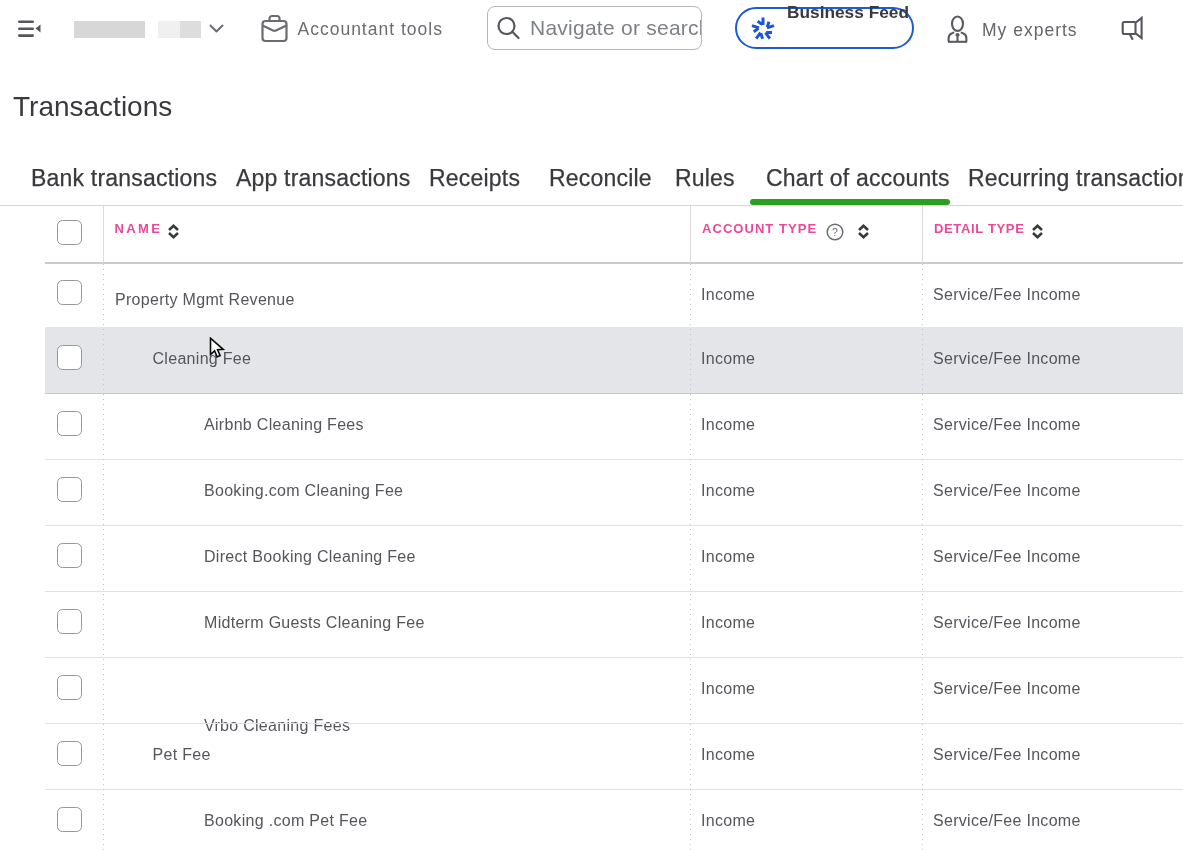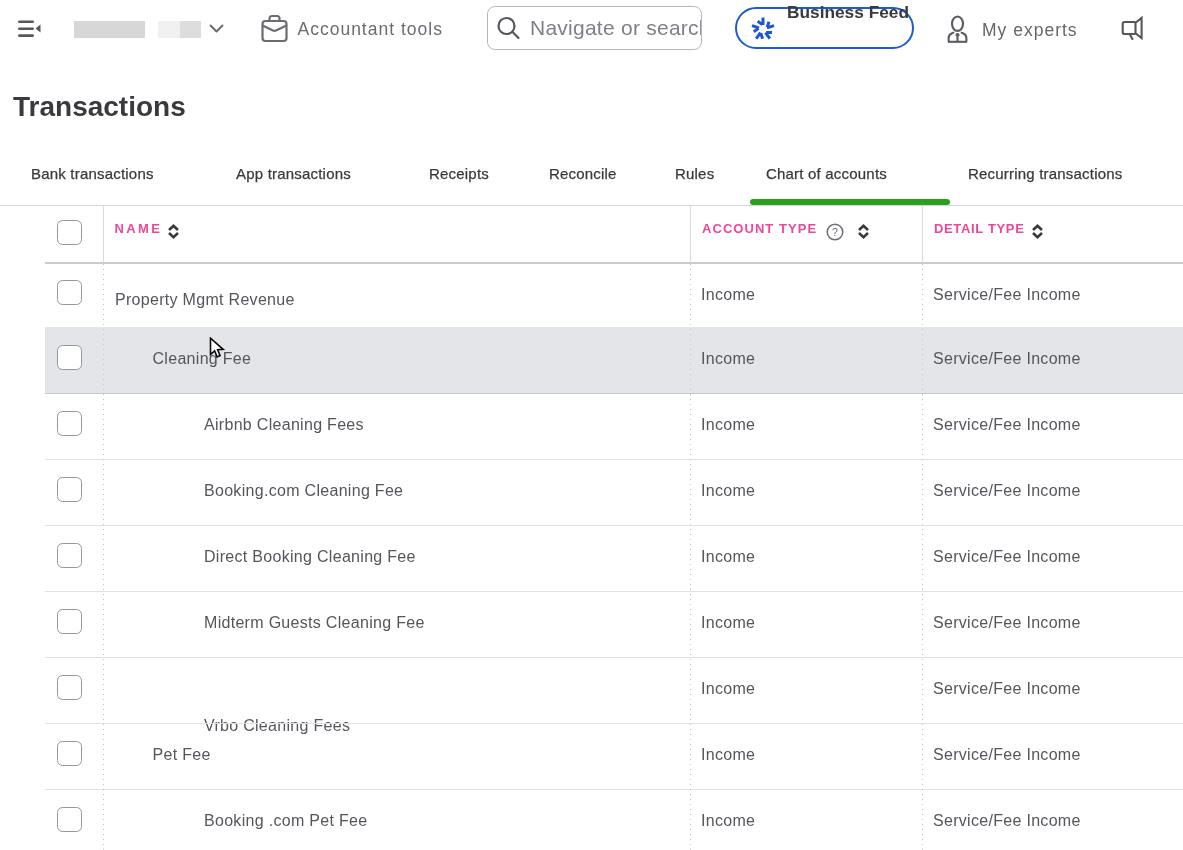--- a/index.html
+++ b/index.html
@@ -1,20 +1,20 @@
 <!DOCTYPE html>
 <html><head>
 <meta charset="utf-8">
 <style>
 * { margin:0; padding:0; box-sizing:border-box; }
 html,body { width:1183px; height:850px; background:#fff; font-family:"Liberation Sans", sans-serif; overflow:hidden; position:relative; }
 .abs { position:absolute; }
 .cb { position:absolute; width:25px; height:25px; border:1.3px solid #95979c; border-radius:5.5px; background:#fff; }
 .bt { position:absolute; display:flex; align-items:center; font-size:16px; letter-spacing:0.3px; color:#54565c; white-space:nowrap; }
-.tab { position:absolute; top:165px; font-size:15px; letter-spacing:0.2px; color:#393a3d; white-space:nowrap; -webkit-text-stroke:0.25px #393a3d; }
+.tab { position:absolute; top:165px; font-size:23px; letter-spacing:0.2px; color:#393a3d; white-space:nowrap; -webkit-text-stroke:0.25px #393a3d; }
 .hdr { position:absolute; font-size:13px; font-weight:bold; color:#ec4899; letter-spacing:1.05px; white-space:nowrap; }
 </style>
 </head>
 <body>
 
 <svg class="abs" style="left:17px;top:19px;" width="26" height="20" viewBox="0 0 26 20">
   <g fill="#55575c">
     <rect x="1" y="1.5" width="16" height="2.6" rx="1.3"></rect>
     <rect x="1" y="8.4" width="16" height="2.6" rx="1.3"></rect>
     <rect x="1" y="15.3" width="16" height="2.6" rx="1.3"></rect>
@@ -83,21 +83,21 @@
 <div class="abs" style="left:982px;top:21.5px;font-size:17.5px;letter-spacing:1px;color:#64666b;line-height:1;">My experts</div>
 
 <svg class="abs" style="left:1121px;top:16px;" width="24" height="26" viewBox="0 0 24 26">
   <g fill="none" stroke="#55575c" stroke-width="2.1">
     <path d="M 14.5 6 L 3.5 6 A 1.8 1.8 0 0 0 1.7 7.8 L 1.7 16.2 A 1.8 1.8 0 0 0 3.5 18 L 14.5 18"></path>
     <path d="M 14.5 6.8 L 20.6 1.9 L 20.6 22.1 L 14.5 17.2 Z"></path>
     <path d="M 8.8 18.3 L 11.8 23.8"></path>
   </g>
 </svg>
 
-<div class="abs" style="left:13px;top:93px;font-size:28px;font-weight:bold;color:#393a3d;line-height:1;">Transactions</div>
+<div class="abs" style="left:13px;top:93px;font-size:28px;font-weight:normal;color:#393a3d;line-height:1;">Transactions</div>
 
 <div class="tab" style="left:31px;">Bank transactions</div>
 <div class="tab" style="left:236px;">App transactions</div>
 <div class="tab" style="left:429px;">Receipts</div>
 <div class="tab" style="left:549px;">Reconcile</div>
 <div class="tab" style="left:675px;">Rules</div>
 <div class="tab" style="left:766px;">Chart of accounts</div>
 <div class="tab" style="left:968px;">Recurring transactions</div>
 <div class="abs" style="left:750px;top:199px;width:200px;height:6px;background:#2ba01e;border-radius:3px;"></div>
 

